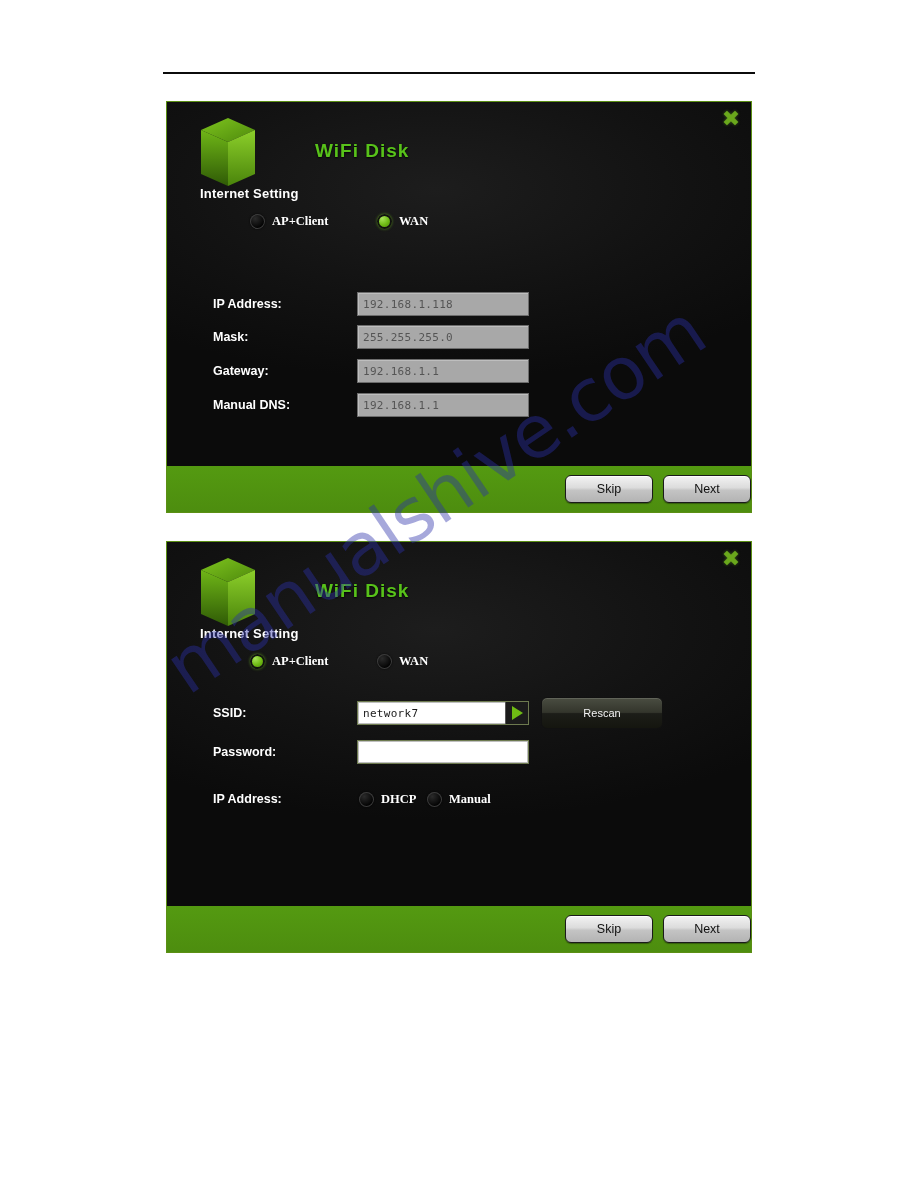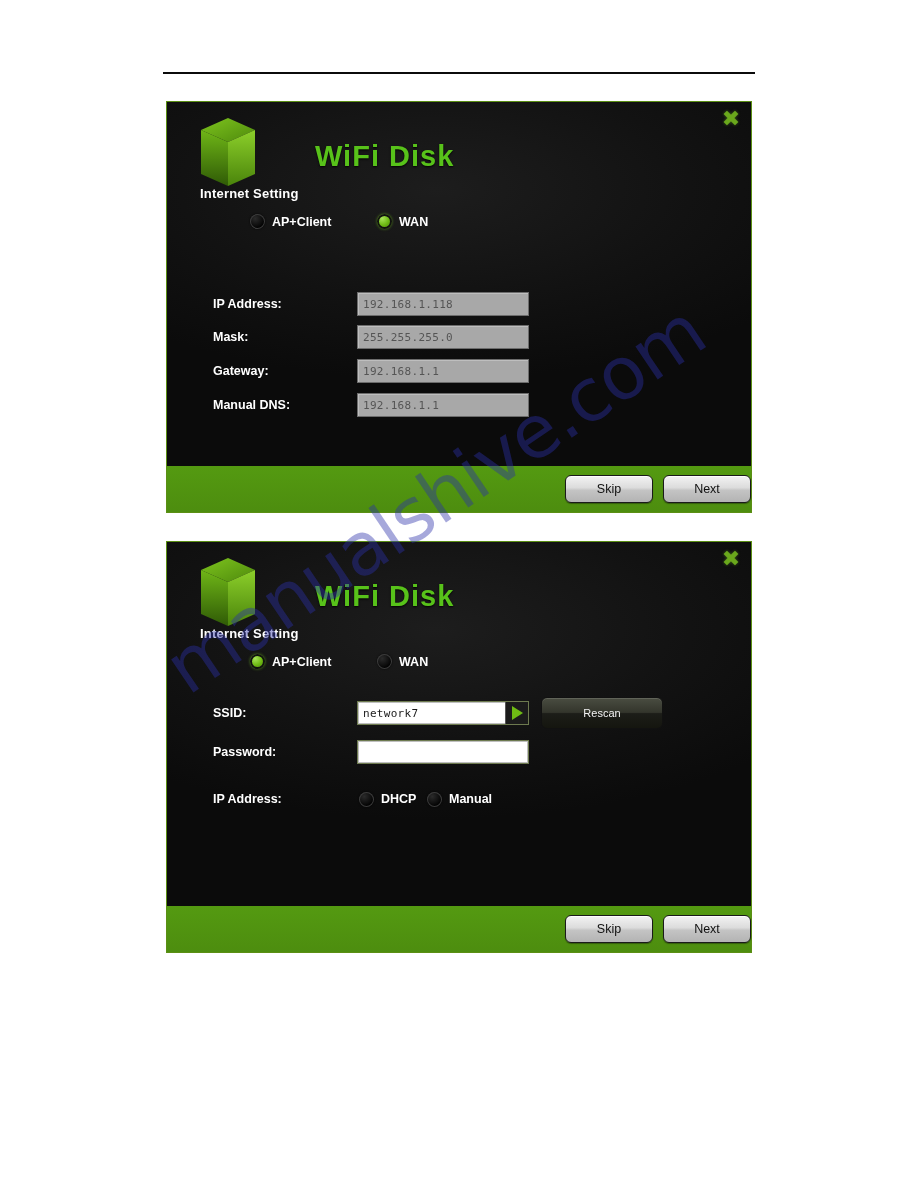--- a/index.html
+++ b/index.html
@@ -89,21 +89,21 @@
     top: 14px;
     width: 62px;
     height: 72px;
   }
   .logo-cube svg { display: block; }
 
   .brand {
     position: absolute;
     left: 148px;
     top: 38px;
-    font-size: 29px;
+    font-size: 19px;
     font-weight: bold;
     color: #58c21a;
     letter-spacing: 1px;
     text-shadow: 0 1px 2px rgba(0,0,0,.9);
   }
 
   .section-title {
     position: absolute;
     left: 17px;
     top: 84px;
@@ -143,20 +143,21 @@
   }
   .radio.on {
     background: radial-gradient(circle at 35% 30%, #a8e45a 0%, #6fbb14 45%, #3d6b07 100%);
     box-shadow: inset 0 0 0 2px #111, 0 0 3px rgba(120,200,40,.6);
   }
   .radio-label {
     font-size: 12.5px;
     font-weight: bold;
     color: #ffffff;
     white-space: nowrap;
+    font-family: Liberation Serif, serif;
   }
 
   
   .field-row {
     position: absolute;
     left: 0;
     width: 100%;
     height: 26px;
     display: flex;
     align-items: center;

